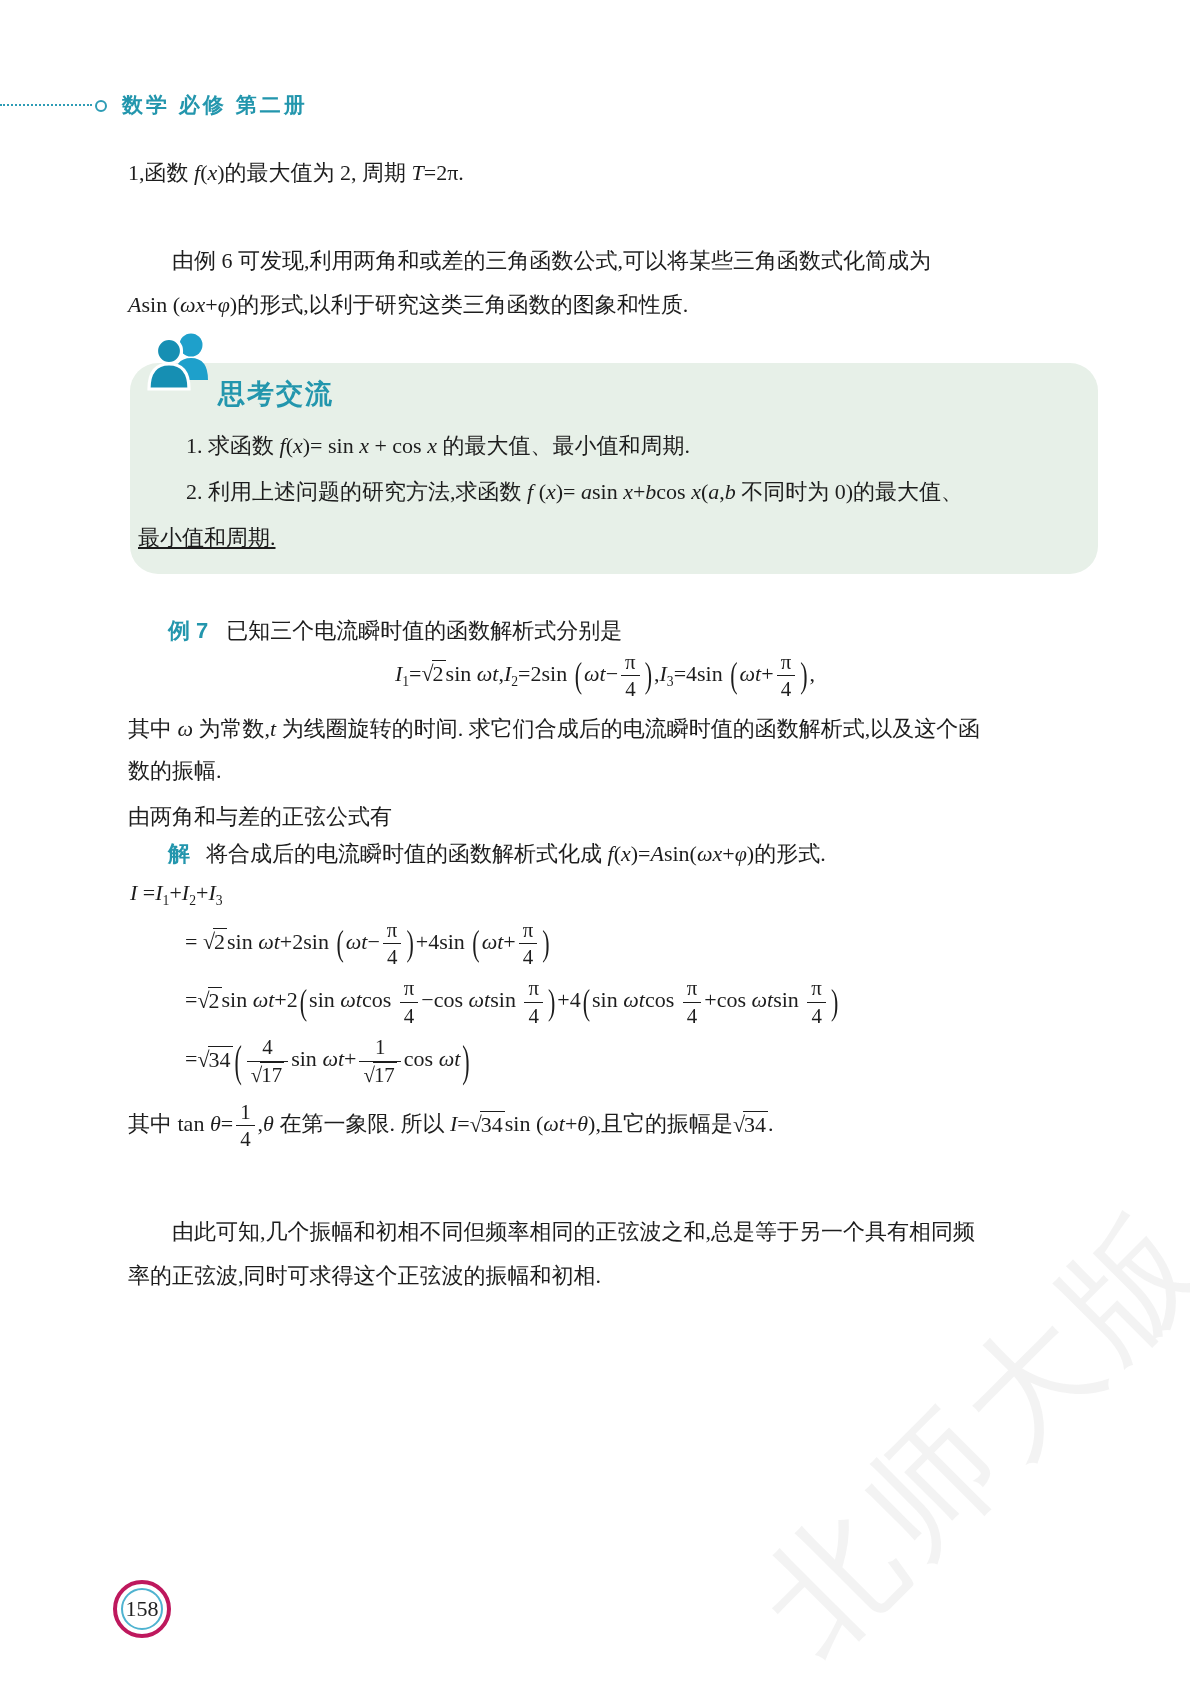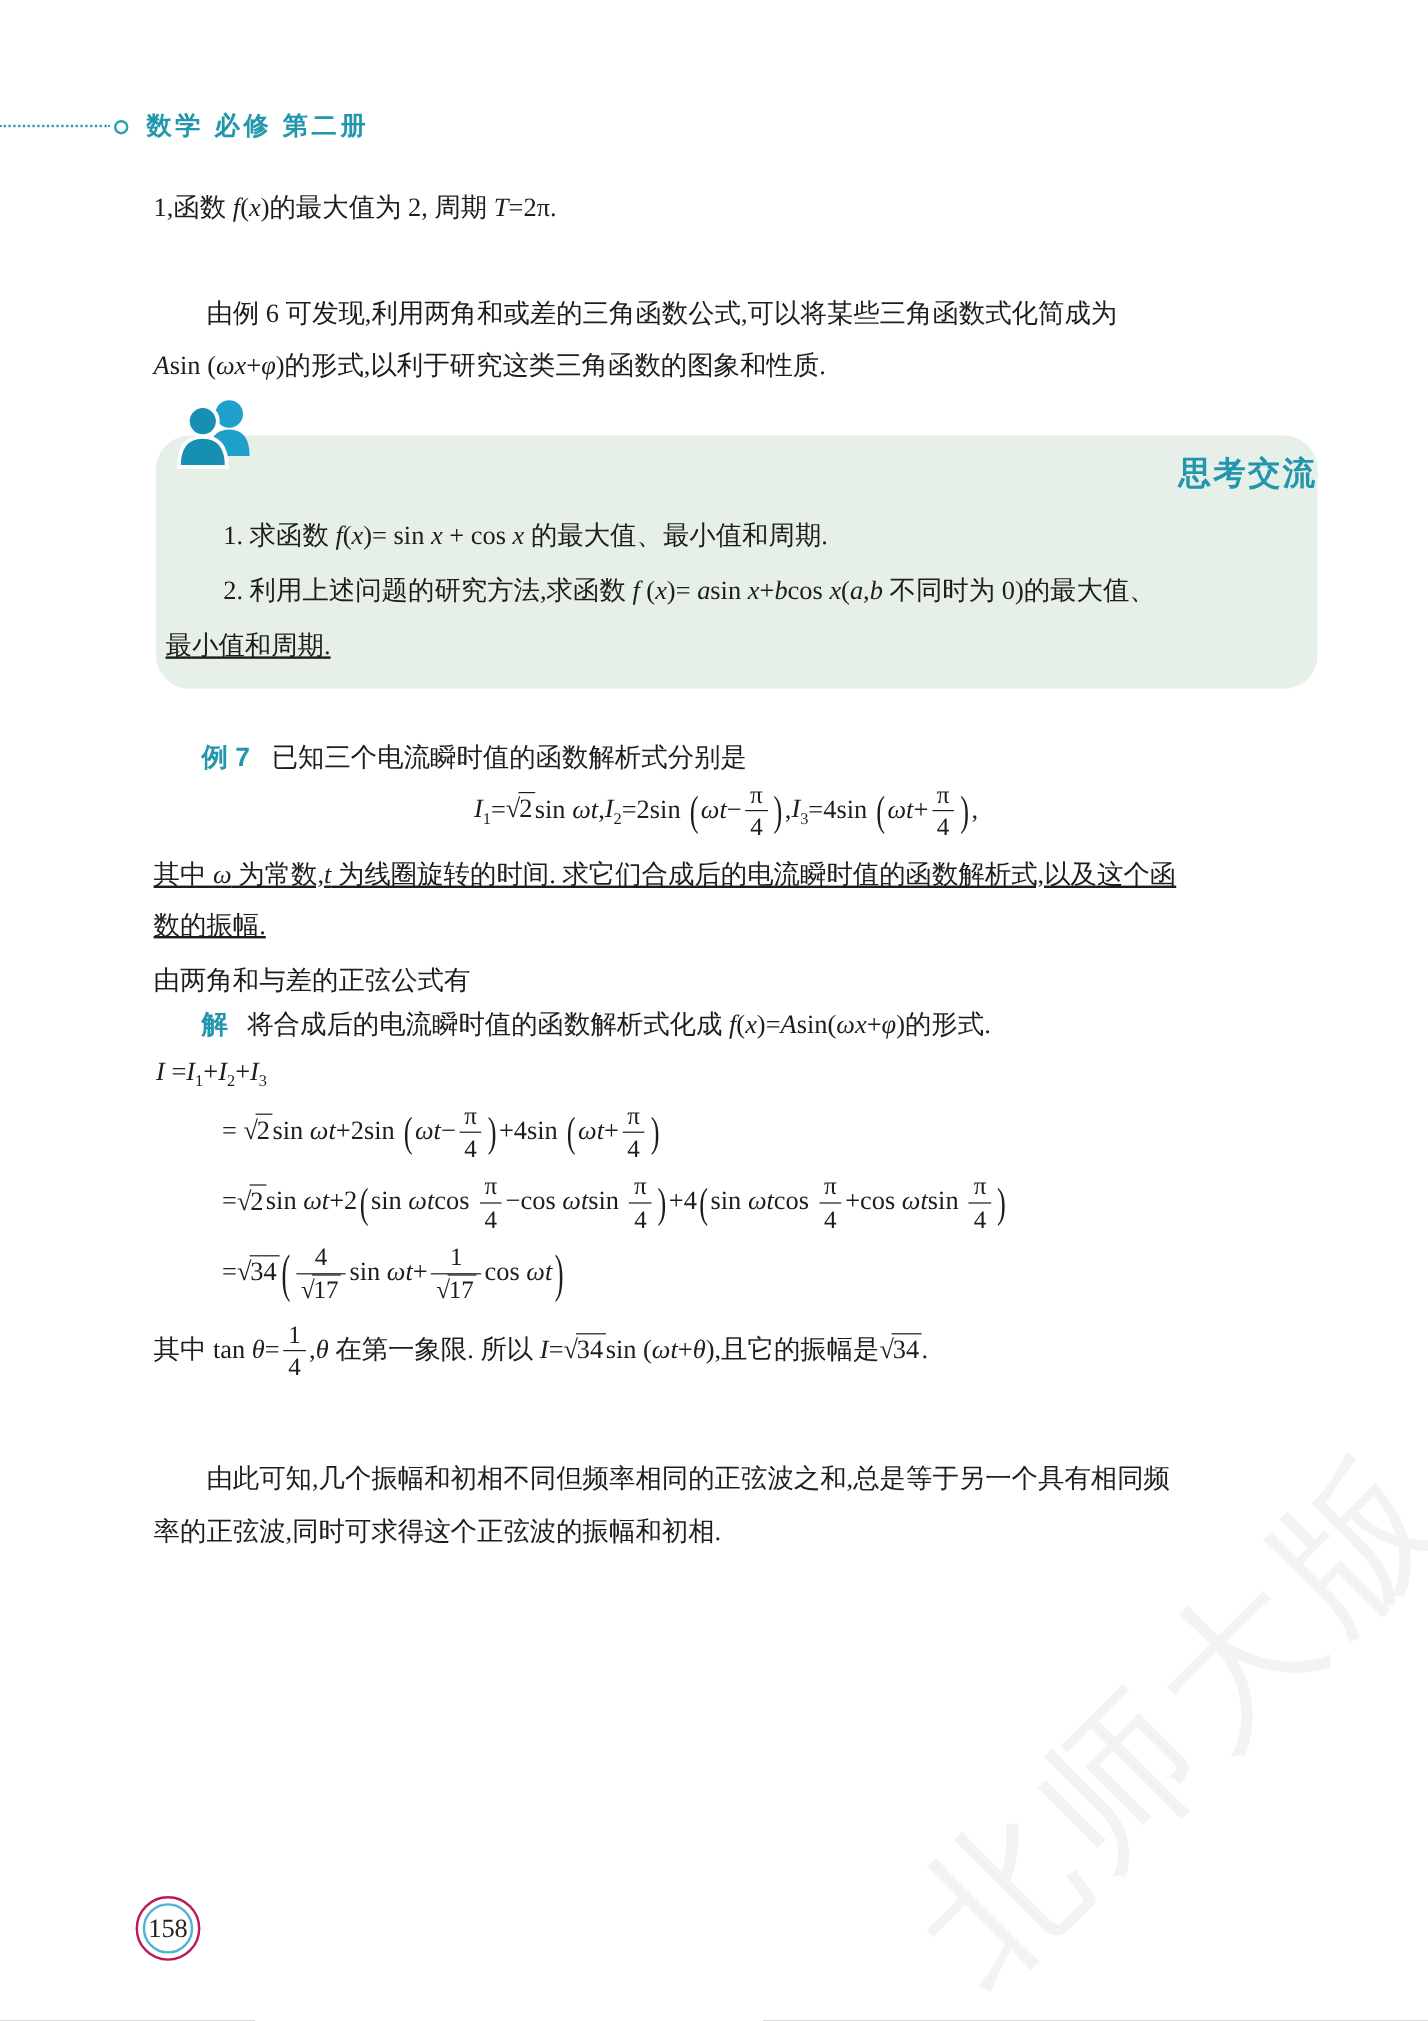--- a/index.html
+++ b/index.html
@@ -25,32 +25,32 @@
   .indent{text-indent:2em;}
   
   .think-box{
     position:relative;margin:36px 0 0 2px;width:968px;
     background:#e7f0e8;border-radius:28px;padding:13px 0 20px 0;
     box-sizing:border-box;
   }
   .tb-icon{position:absolute;top:-33px;left:14px;width:74px;height:66px;}
   .tb-title{
     margin-left:88px;font-family:Liberation Serif, serif;
-    font-weight:bold;font-size:27px;color:#2396ad;letter-spacing:2px;white-space:nowrap;text-align:right;
+    font-weight:bold;font-size:27px;color:#2396ad;letter-spacing:2px;white-space:nowrap;
   }
   .tb-item1{margin:17px 0 0 56px;}
   .tb-item2a{margin:13px 0 0 56px;}
   .tb-item2b{margin:13px 0 0 8px;text-decoration:underline;}
   
   .ex-head{margin-top:40px;}
   .ex-label{font-family:"Liberation Sans","DejaVu Sans",sans-serif;font-weight:bold;font-size:22px;color:#2396ad;margin:0 18px 0 40px;}
   .solve-label{font-family:"Liberation Sans","DejaVu Sans",sans-serif;font-weight:bold;font-size:22px;color:#2396ad;margin:0 16px 0 40px;}
   .display-eq{margin-top:4px;text-align:center;}
   .desc{margin-top:6px;}
-  .desc .line{line-height:42px;text-decoration:underline;}
+  .desc .line{line-height:42px;}
   .solve{margin-top:4px;}
   .sine-line{margin-top:8px;}
   .eq{white-space:nowrap;font-size:22px;line-height:1.35;margin:8px 0 8px 57px;}
   .eq0{margin-left:2px;margin-top:8px;}
   .tan-line{margin-top:14px;}
   .conclusion{margin-top:58px;}
   .conclusion .line{line-height:44px;}
   
   .m-t{font-family:"Liberation Serif","DejaVu Serif",serif;}
   .m-i{font-style:italic;font-family:"Liberation Serif","DejaVu Serif",serif;}
@@ -60,21 +60,21 @@
   .m-rad{border-top:1.6px solid currentColor;padding:0 2px 0 1px;}
   .m-frac{
     display:inline-block;vertical-align:middle;text-align:center;
     line-height:1.12;margin:0 3px;font-size:0.95em;
   }
   .m-num{display:block;border-bottom:1.6px solid currentColor;padding:0 4px 1px 4px;}
   .m-den{display:block;padding:2px 4px 0 4px;}
   .m-bp{display:inline-block;vertical-align:middle;margin:0 2px;line-height:1;}
   
   .page-num-outer{
-    position:absolute;left:113px;top:1580px;width:50px;height:50px;border:2px solid #be185d;
+    position:absolute;left:113px;top:1580px;width:50px;height:50px;border:4px solid #be185d;
     border-radius:50%;display:flex;align-items:center;justify-content:center;z-index:2;background:#fff;
   }
   .page-num-inner{
     width:42px;height:42px;border:2px solid #4fb3d0;border-radius:50%;box-sizing:border-box;
     display:flex;align-items:center;justify-content:center;
     font-size:22px;color:#222;
   }
   .watermark{
     position:absolute;left:700px;top:1330px;width:600px;z-index:1;
     font-size:130px;color:rgba(120,120,120,0.09);white-space:nowrap;

